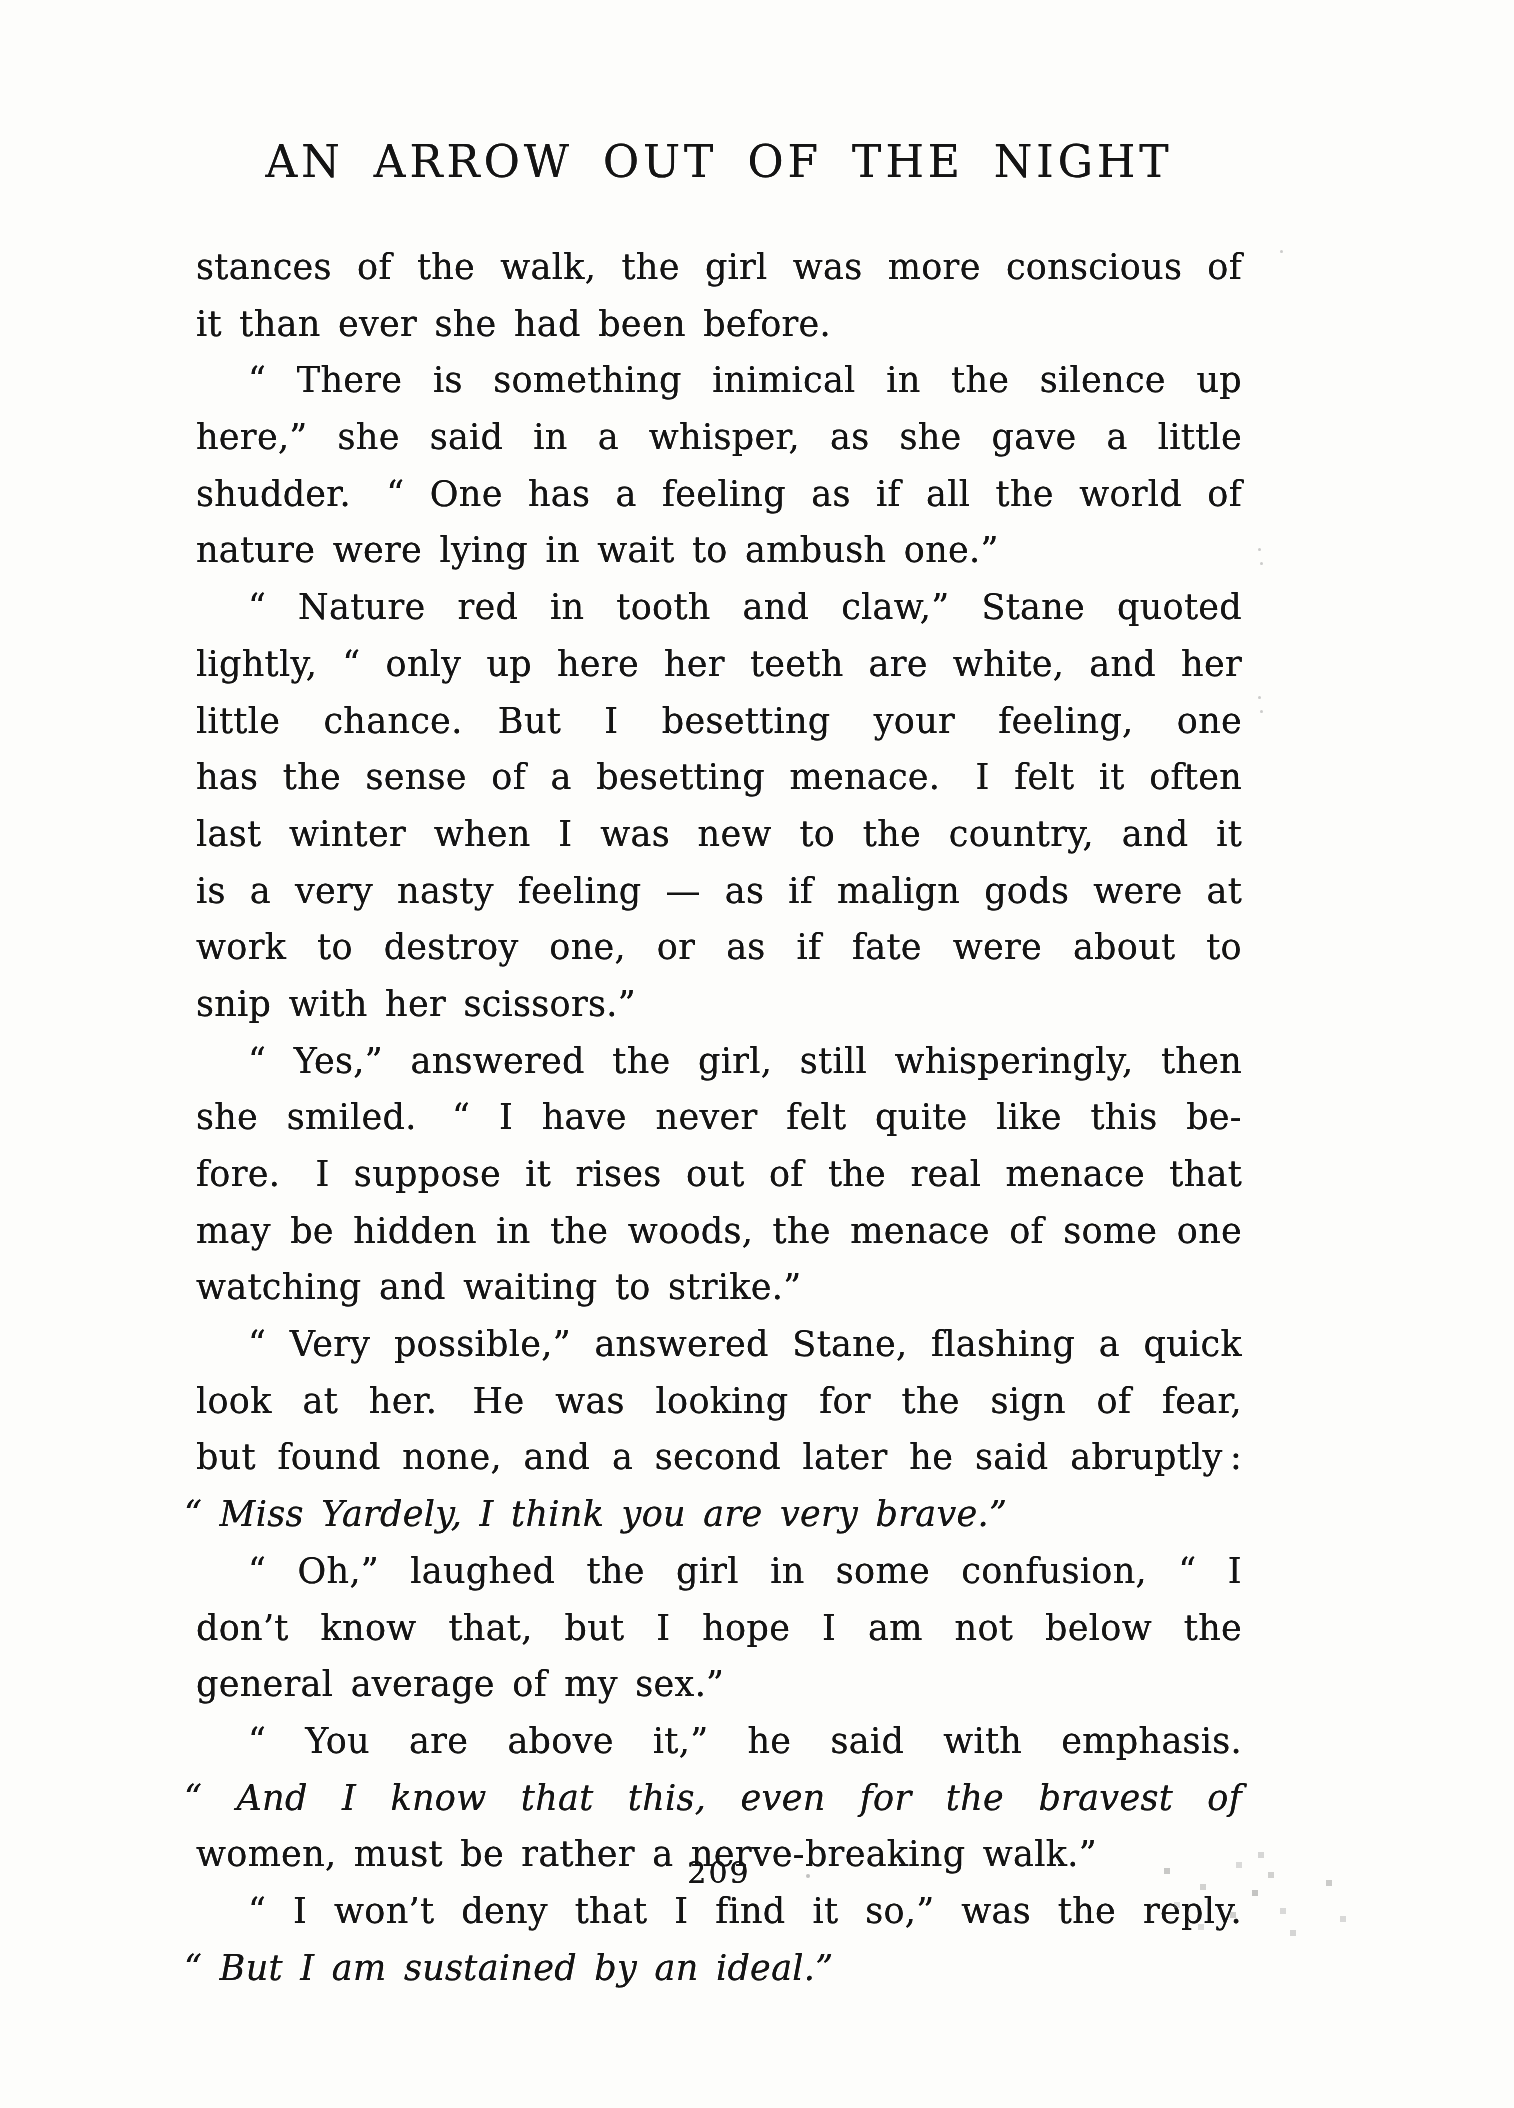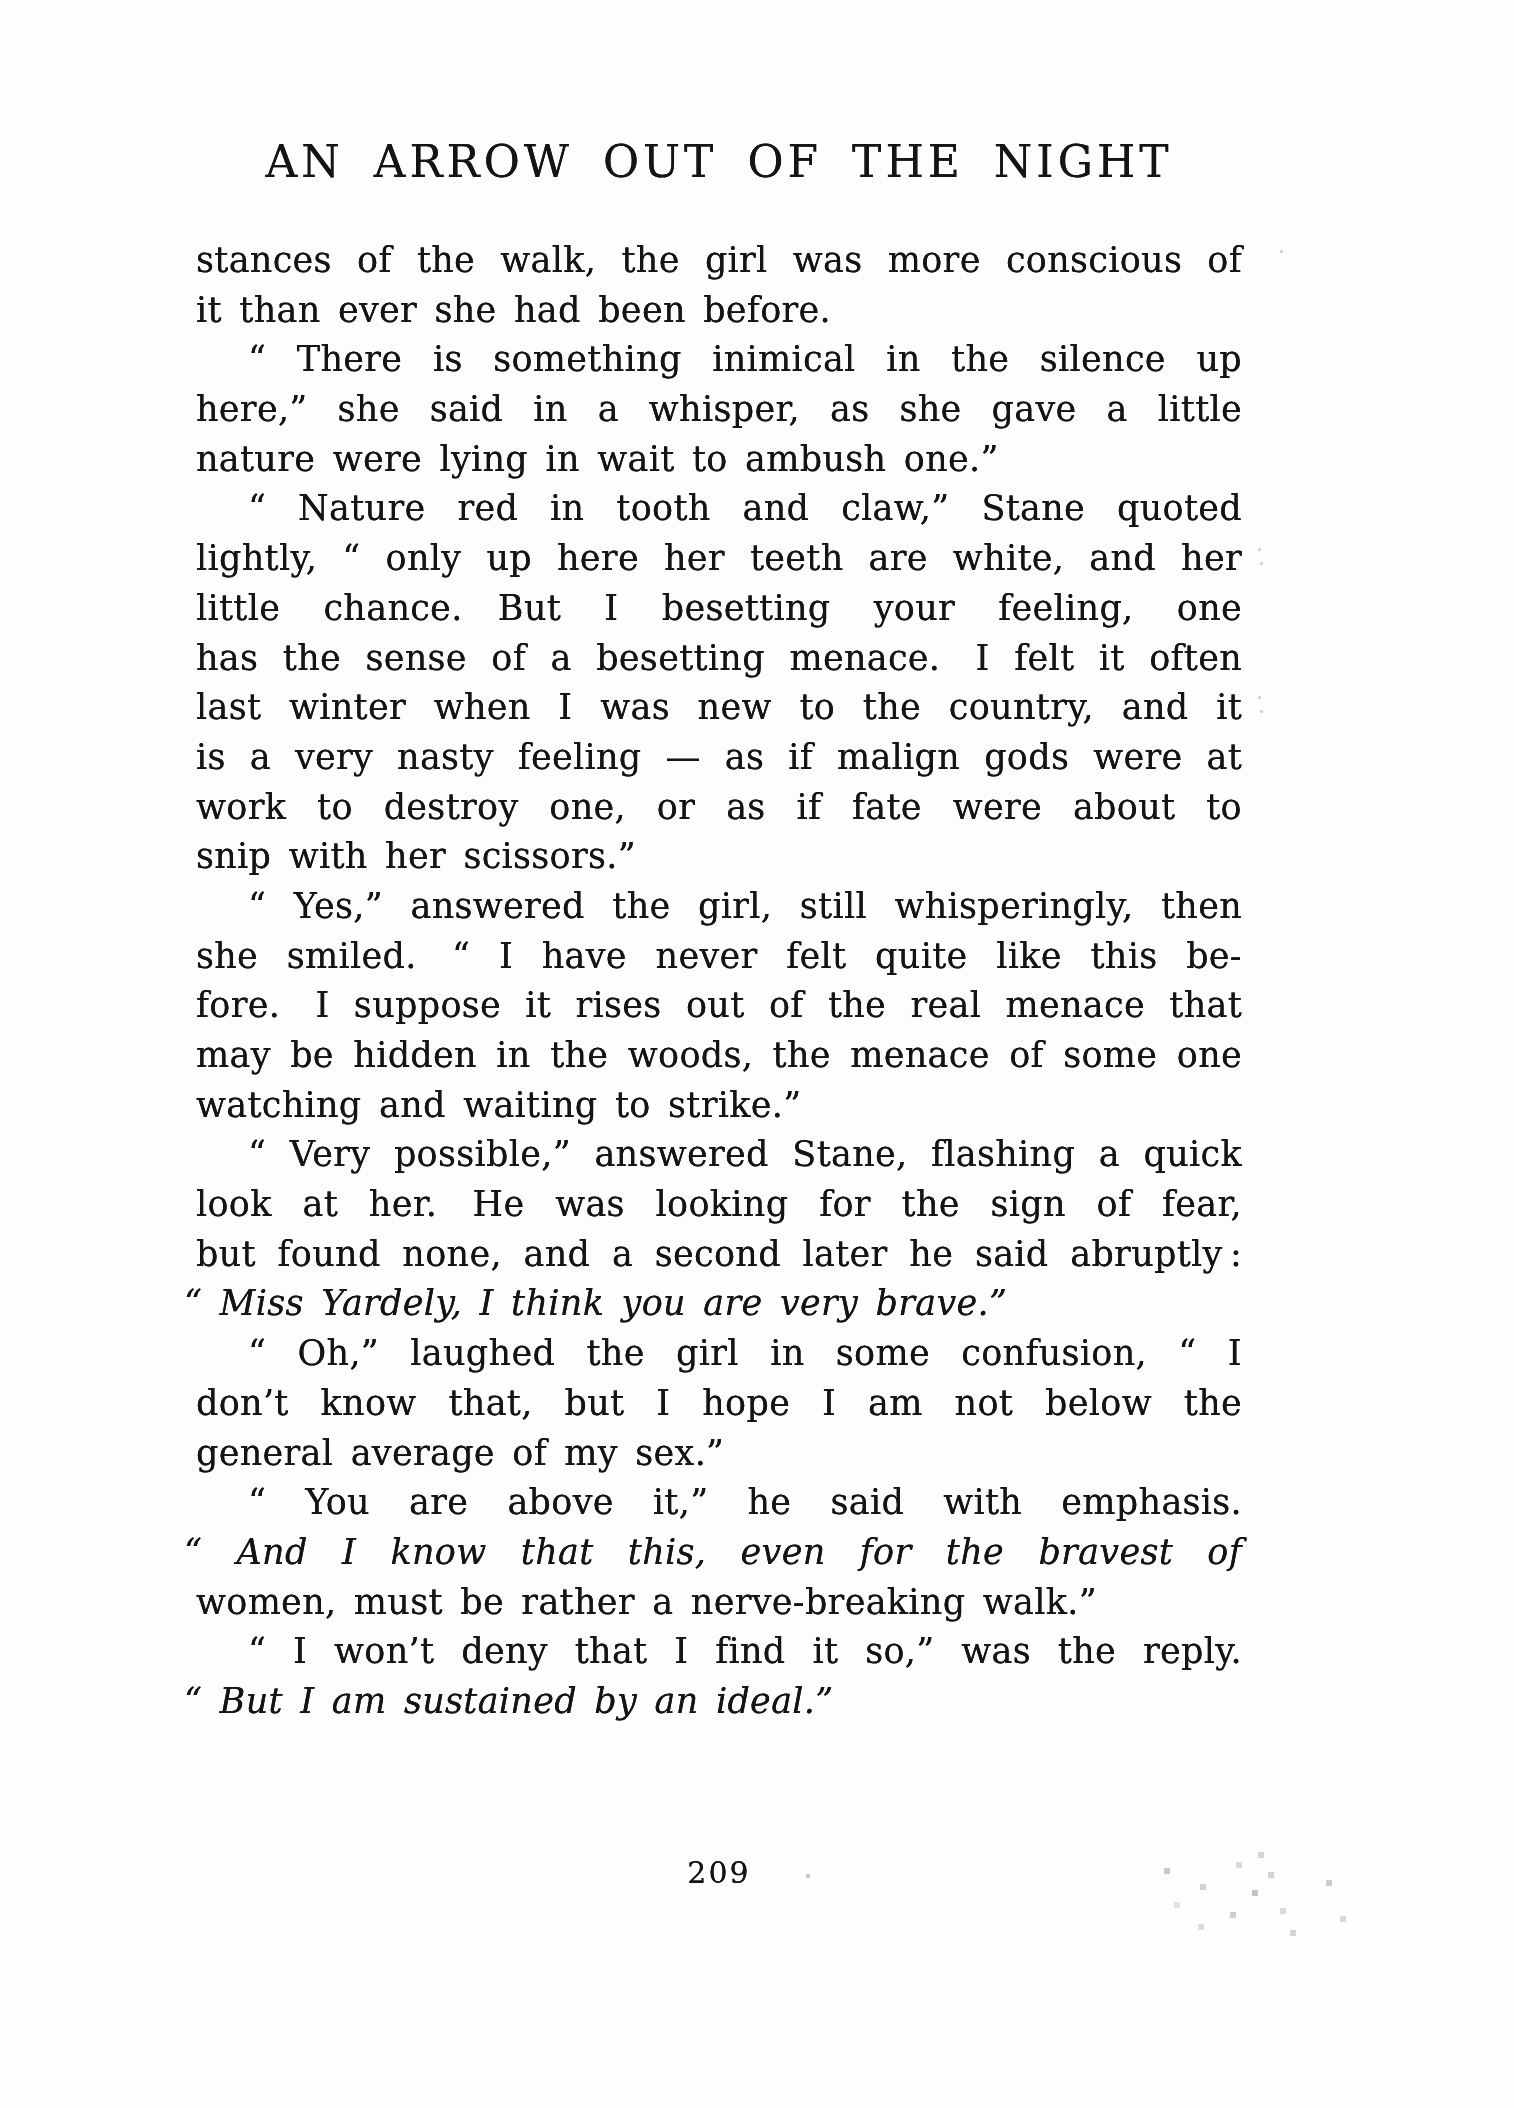--- a/index.html
+++ b/index.html
@@ -39,20 +39,21 @@
     word-spacing: 6px;
     text-shadow: 0 0 0.4px currentColor;
   }
   .line {
     height: 49.7px;
     line-height: 49.7px;
     text-align: justify;
     text-align-last: justify;
     white-space: normal;
     overflow: visible;
+    margin-top: 7px;
   }
   .line.para-last {
     text-align-last: left;
   }
   .line.indent {
     text-indent: 52px;
   }
   .line.hang {
     text-indent: -12px;
     font-style: italic;
@@ -108,20 +109,21 @@
 
 <div class="page" style="--paper: #fdfdfb; --ink: #141414;">
 
   <div class="running-header">AN ARROW OUT OF THE NIGHT</div>
 
   <div class="text-block">
       <div class="line">stances of the walk, the girl was more conscious of</div>
       <div class="line para-last">it than ever she had been before.</div>
       <div class="line indent">“ There is something inimical in the silence up</div>
       <div class="line">here,” she said in a whisper, as she gave a little</div>
+      <div class="line">shudder. “ One has a feeling as if all the world of</div>
       <div class="line para-last">nature were lying in wait to ambush one.”</div>
       <div class="line indent">“ Nature red in tooth and claw,” Stane quoted</div>
       <div class="line">lightly, “ only up here her teeth are white, and her</div>
       <div class="line">little chance. But I besetting your feeling, one</div>
       <div class="line">has the sense of a besetting menace. I felt it often</div>
       <div class="line">last winter when I was new to the country, and it</div>
       <div class="line">is a very nasty feeling — as if malign gods were at</div>
       <div class="line">work to destroy one, or as if fate were about to</div>
       <div class="line para-last">snip with her scissors.”</div>
       <div class="line indent">“ Yes,” answered the girl, still whisperingly, then</div>

